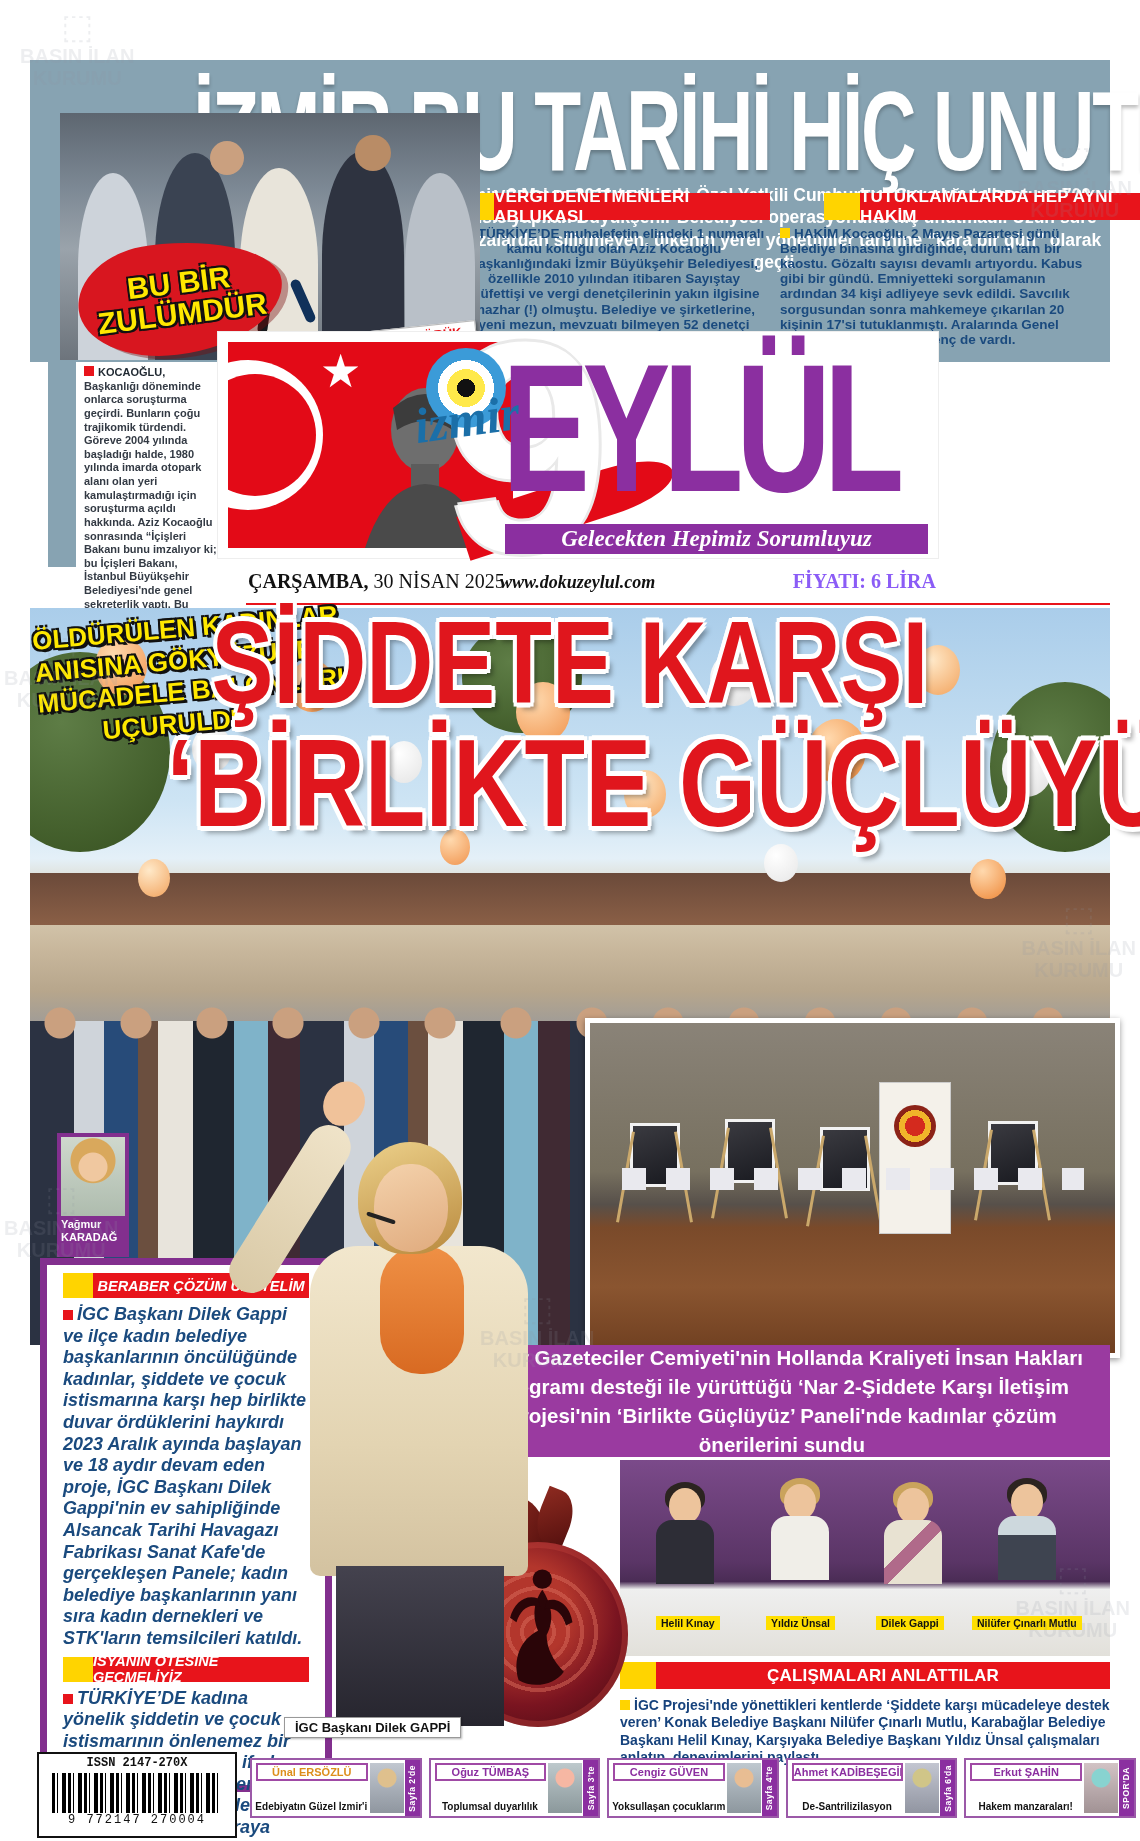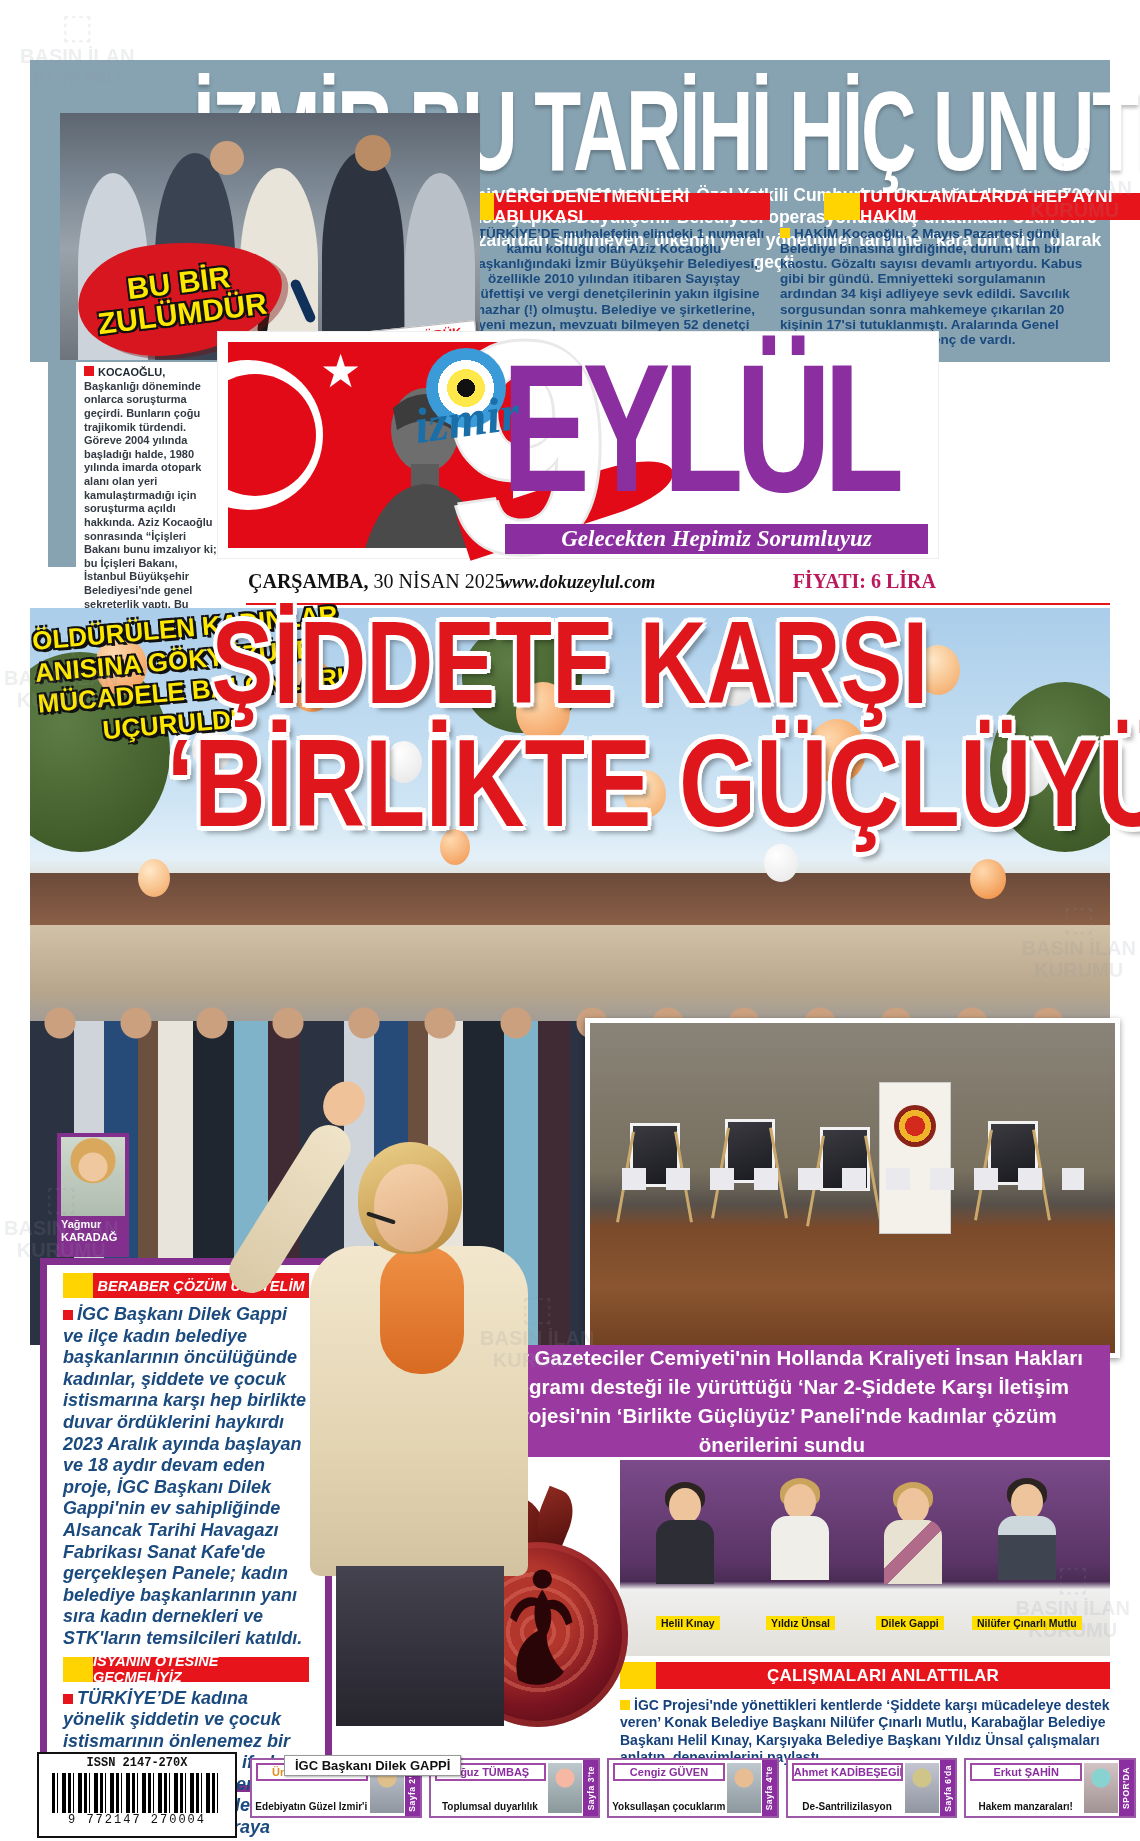--- a/index.html
+++ b/index.html
@@ -70,21 +70,21 @@
       color:#8b2fa0;letter-spacing:-10px;transform:scale(.74,1.02);transform-origin:left top;white-space:nowrap;}
   .slogan-bar{position:absolute;left:287px;top:192px;width:423px;height:30px;background:#8b2fa0;z-index:5;
       display:flex;align-items:center;justify-content:center;}
   .slogan-bar span{color:#fff;font-family:"Liberation Serif",serif;font-style:italic;font-weight:bold;font-size:23px;}
 
   
   .dateline{left:248px;top:570px;width:862px;height:26px;z-index:2;font-family:"Liberation Serif",serif;}
   .dl-day{position:absolute;left:0;top:0;font-size:20px;color:#111;}
   .dl-day b{font-weight:bold;}
   .dl-web{position:absolute;left:252px;top:2px;font-size:18px;font-weight:bold;font-style:italic;color:#111;}
-  .dl-price{position:absolute;right:174px;top:0;font-size:20px;color:#be185d;font-weight:bold;}
+  .dl-price{position:absolute;right:174px;top:0;font-size:20px;color:#8b5cf6;font-weight:bold;}
   .red-rule{left:246px;top:603px;width:864px;height:2px;background:#e8141b;}
 
   
   .main-photo{left:30px;top:608px;width:1080px;height:737px;overflow:hidden;z-index:1;
       background:linear-gradient(180deg,#aacdea 0%,#cde4f4 26%,#e4f0f8 34%,#d9cdb4 40%,#c9b89d 46%,#b7a68c 52%,#8d94a0 60%,#767e8c 70%,#5a6170 100%);}
   .roof{position:absolute;left:0;top:36%;width:100%;height:7%;
       background:linear-gradient(180deg,#6b4a3a,#8a5f46);}
   .tree{position:absolute;border-radius:50%;background:radial-gradient(circle at 40% 35%,#5e7d46,#36501f);}
   .balloon{position:absolute;border-radius:50%;}
   .crowd{position:absolute;left:0;bottom:0;width:100%;height:44%;
@@ -148,21 +148,21 @@
   .sp-arm{position:absolute;left:6px;top:-24px;width:44px;height:190px;border-radius:22px;
       background:linear-gradient(180deg,#efe3c8,#d9c9a6);transform:rotate(32deg);}
   .sp-hand{position:absolute;left:-8px;top:-46px;width:40px;height:46px;border-radius:50%;background:#f0c29a;}
   .sp-body{position:absolute;left:48px;top:108px;width:218px;height:330px;border-radius:48px 48px 10px 10px;
       background:linear-gradient(180deg,#f2e7cd 0%,#e3d4b2 60%,#d3c2a0 100%);}
   .sp-scarf{position:absolute;left:118px;top:108px;width:84px;height:128px;border-radius:40px;
       background:linear-gradient(180deg,#ef9045,#d86a22);}
   .sp-skirt{position:absolute;left:74px;top:428px;width:168px;height:160px;
       background:linear-gradient(180deg,#44424e,#26252e);}
   .sp-caption{left:284px;top:1717px;z-index:7;background:#fff;border:1px solid #999;
-      padding:2px 10px;font-weight:900;font-size:13px;color:#111;box-shadow:1px 1px 2px rgba(0,0,0,.3);margin-top:38px;}
+      padding:2px 10px;font-weight:900;font-size:13px;color:#111;box-shadow:1px 1px 2px rgba(0,0,0,.3);}
 
   
   .pome{left:446px;top:1478px;width:185px;height:262px;z-index:5;}
   .pome .ball{position:absolute;left:2px;top:64px;width:180px;height:185px;border-radius:50%;
       background:radial-gradient(circle at 42% 38%,#b3362c 0 30%,#7a1420 60%,#3f0a10 100%);
       box-shadow:inset 0 0 0 6px rgba(200,71,63,.35);}
   .pome .seeds{position:absolute;left:30px;top:92px;width:124px;height:124px;border-radius:50%;
       background:repeating-radial-gradient(circle at 50% 50%,#d86a5a 0 4px,rgba(0,0,0,0) 4px 14px);opacity:.5;}
   .pome .leaf{position:absolute;width:34px;height:56px;border-radius:0 60% 0 60%;
       background:linear-gradient(140deg,#8d2a20,#54100e);}

